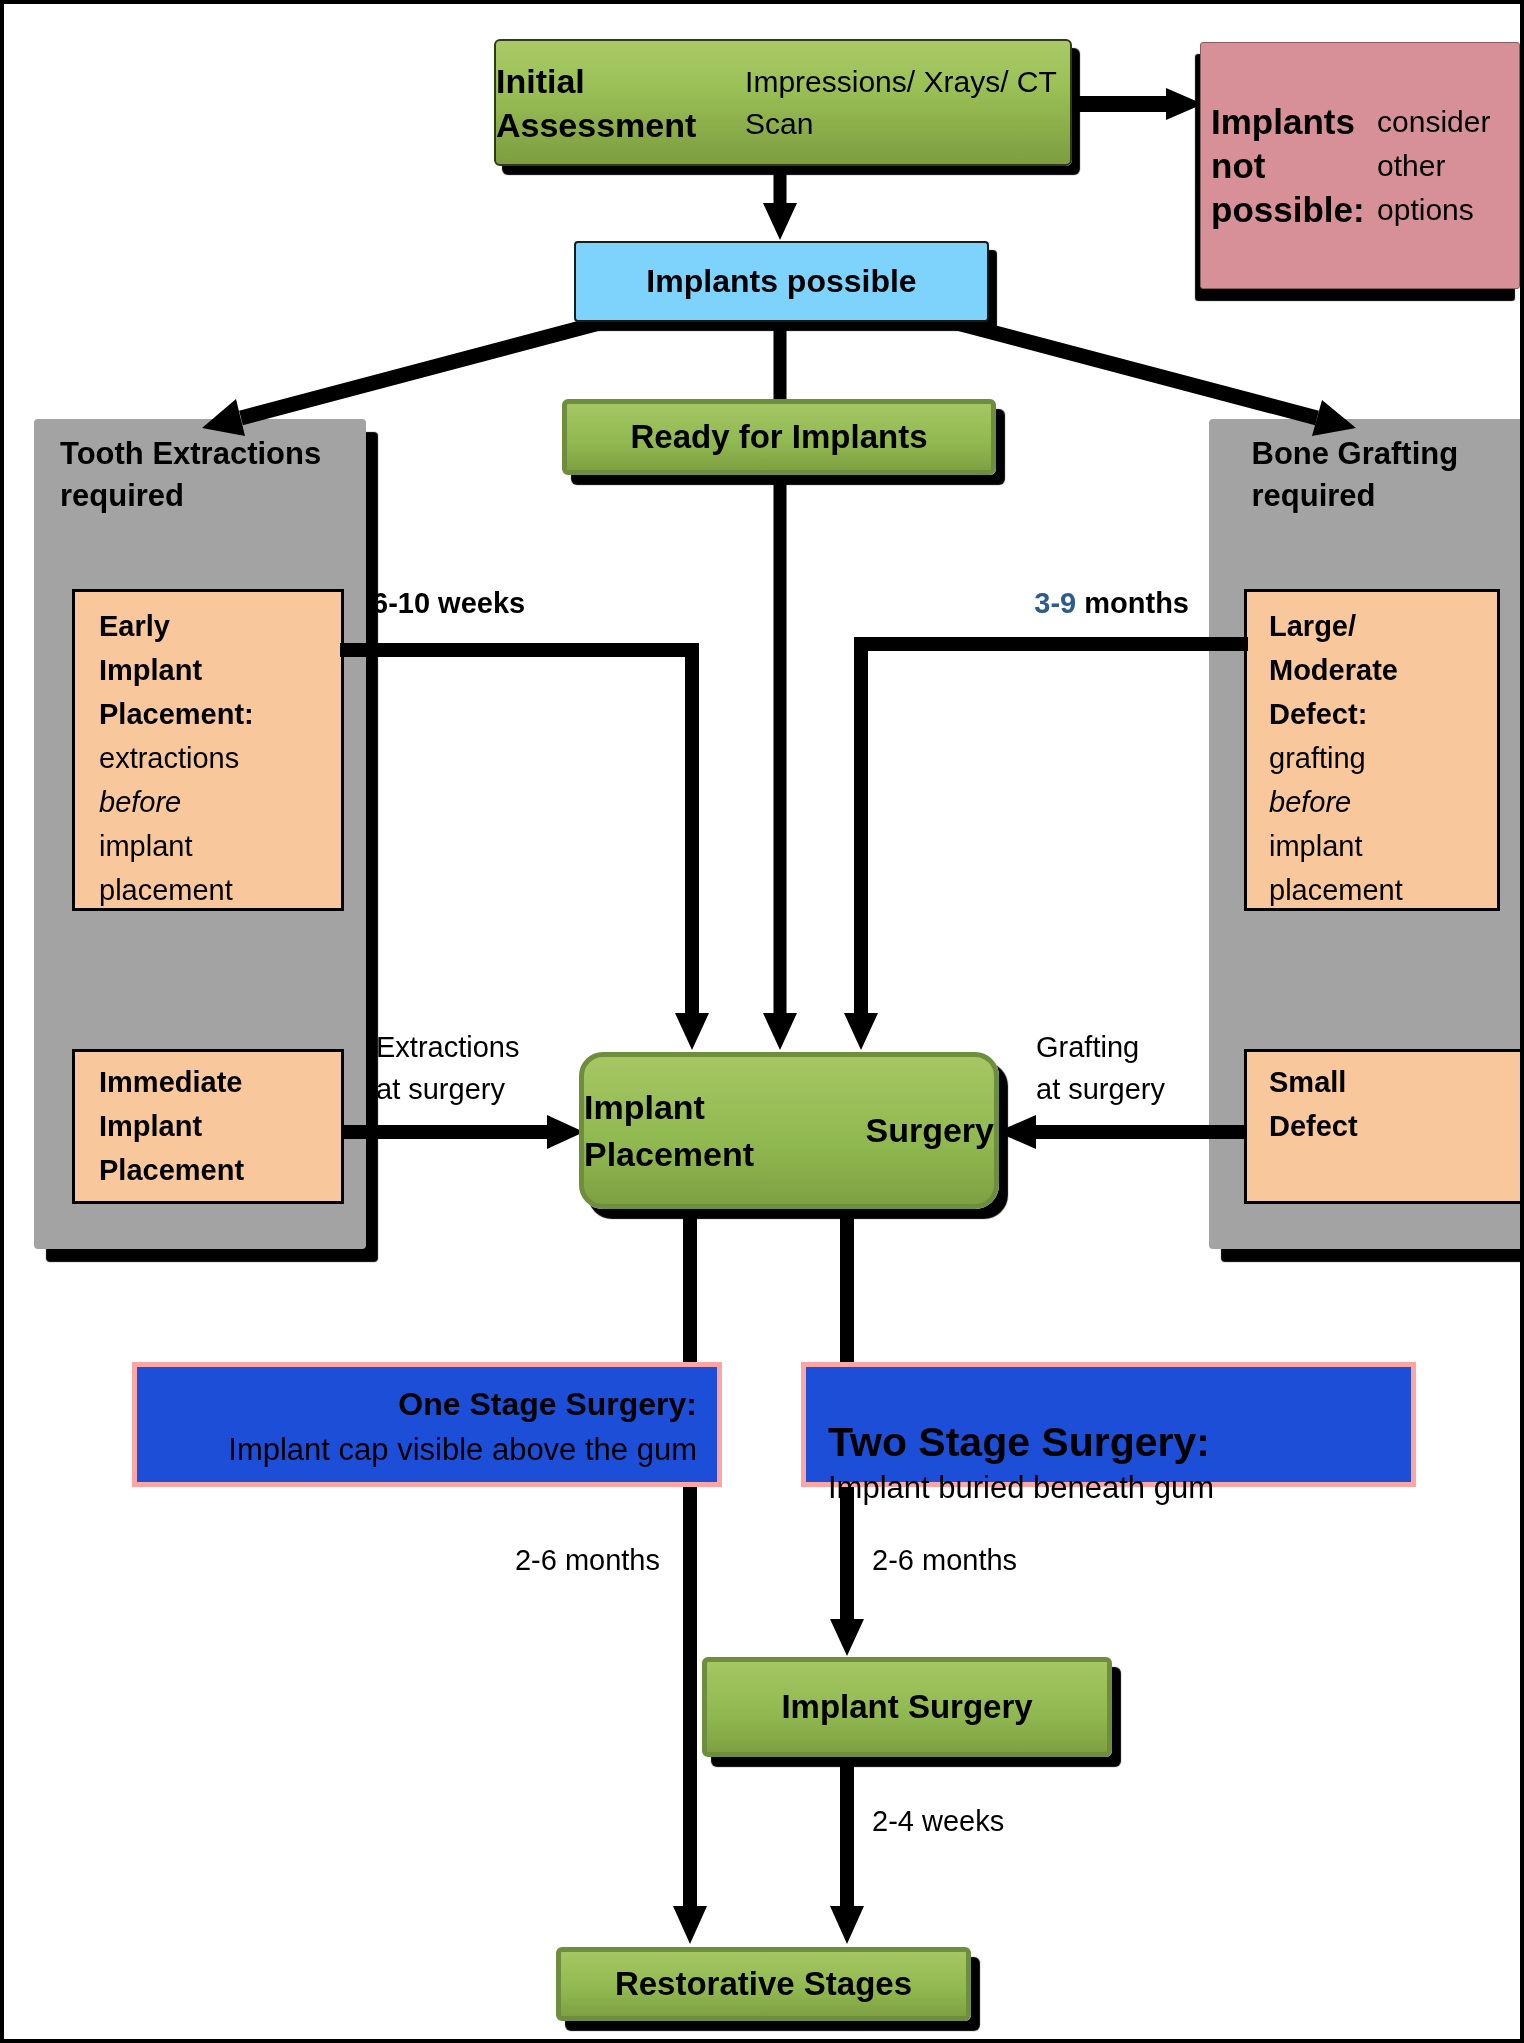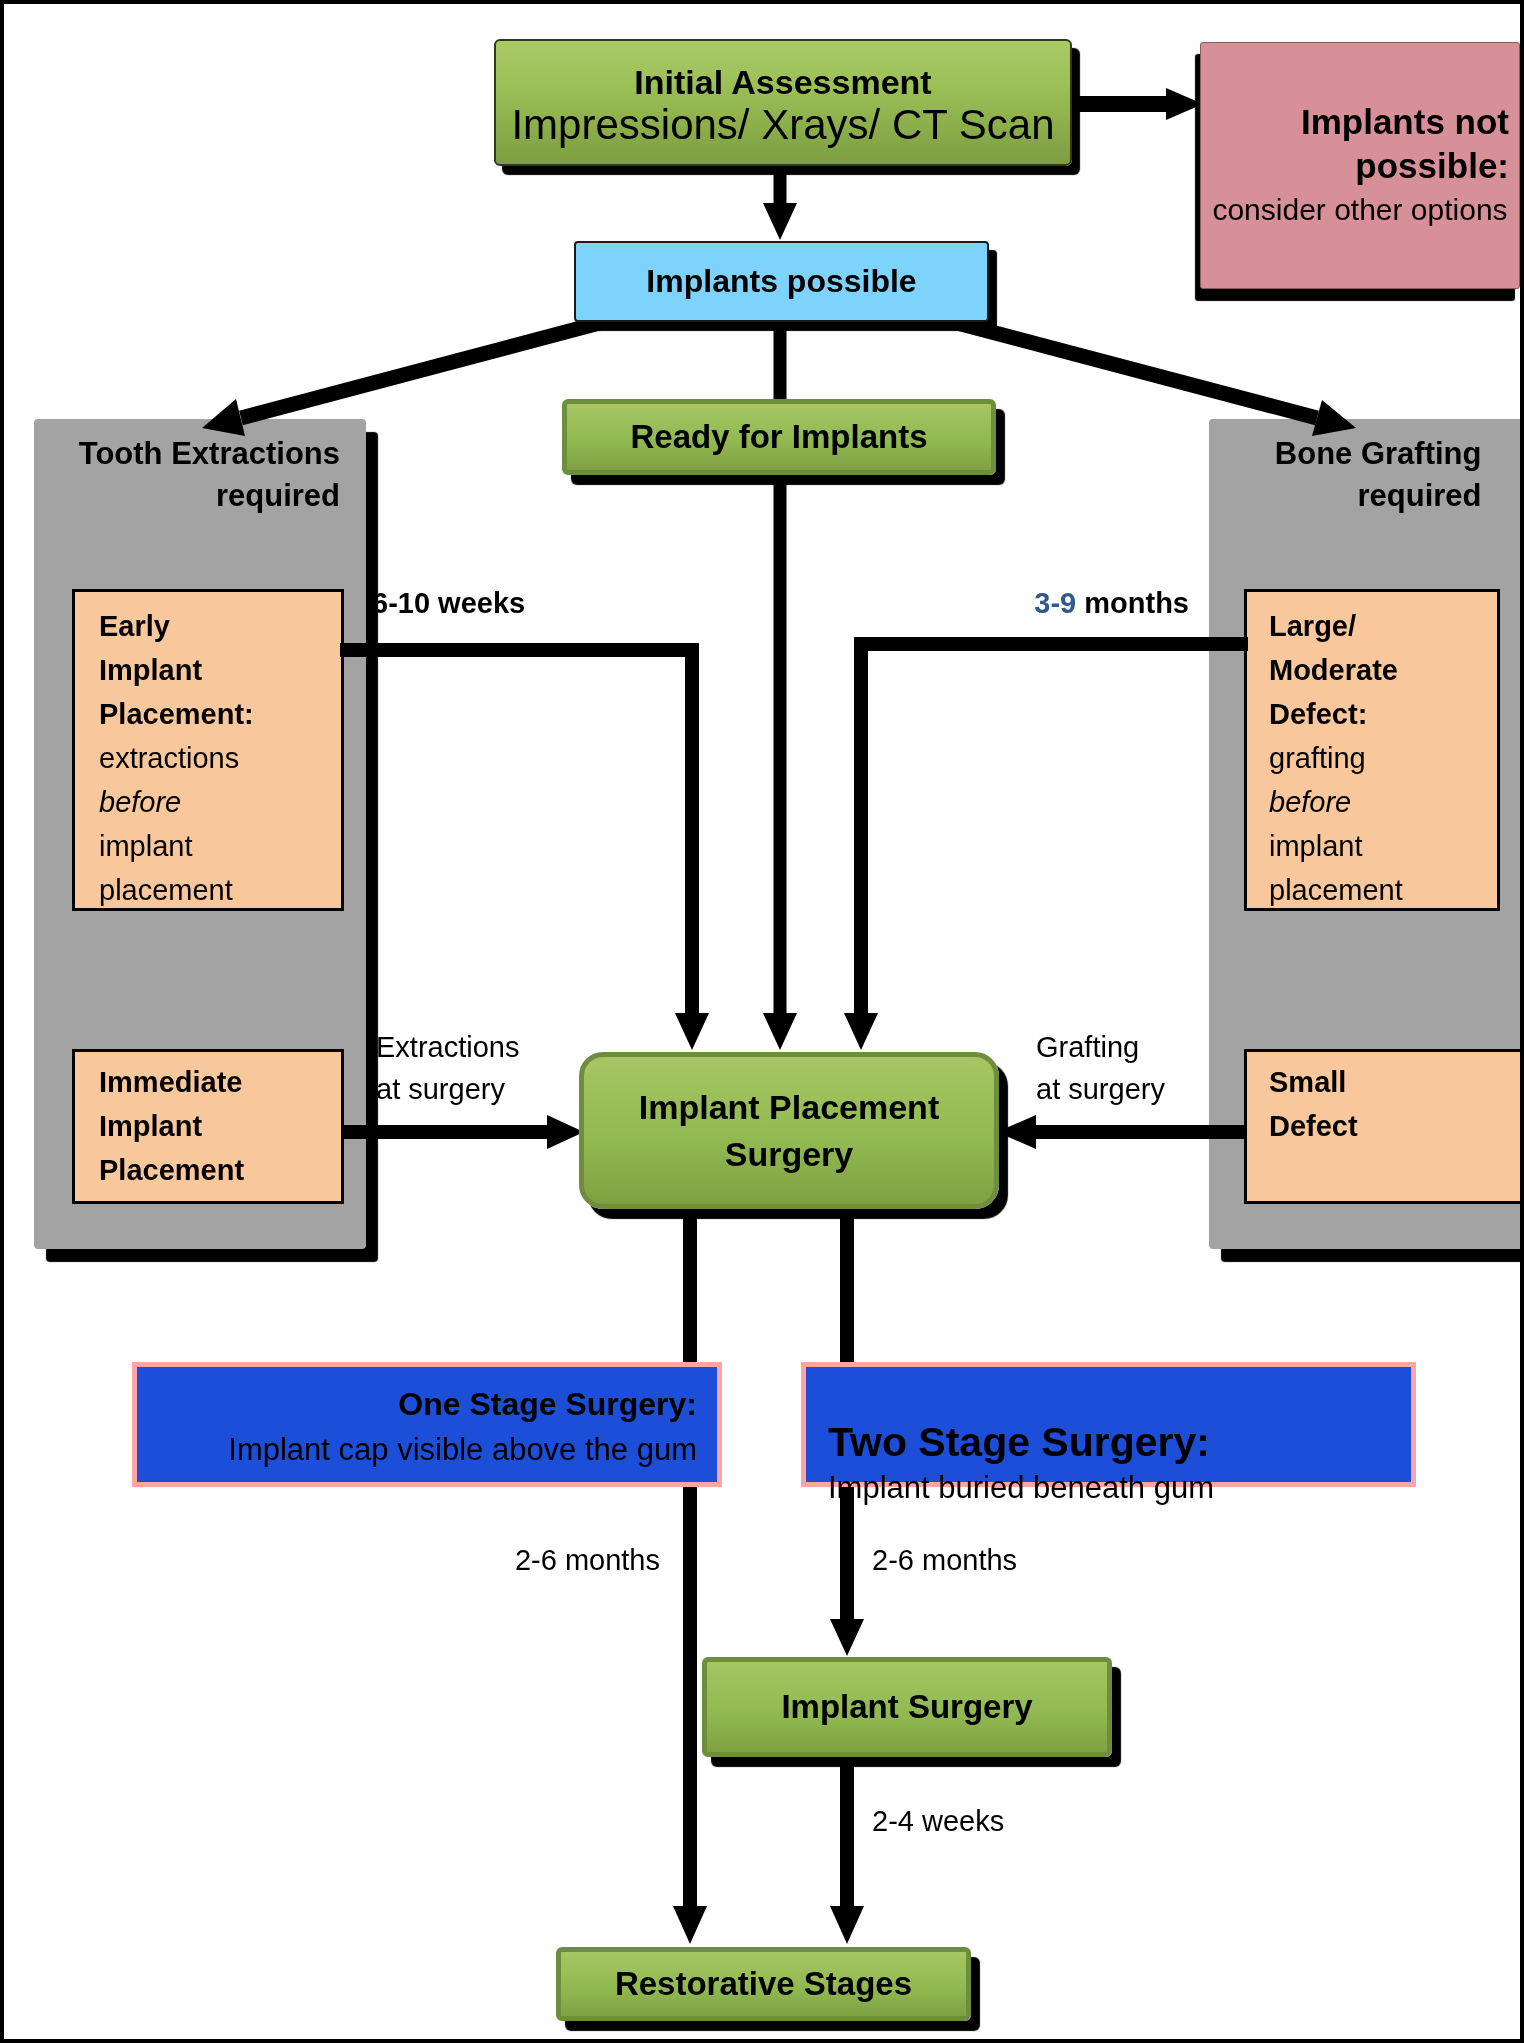--- a/index.html
+++ b/index.html
@@ -18,21 +18,21 @@
             border:5px solid #6e8e3d;border-radius:6px;
             box-shadow:9px 10px 1px 0 #000;}
   .lightgreen{background:#7dd3fc;border:2px solid #1a1a1a;border-radius:4px;
             box-shadow:8px 9px 1px 0 #000;}
   .pinkbox{background:#d79097;border:1px solid #8c5a5e;border-radius:3px;
             box-shadow:-5px 12px 1px 0 #000;}
   .orangepanel{background:#a3a3a3;border-radius:4px;box-shadow:12px 13px 1px 0 #000;}
   .peachbox{position:absolute;box-sizing:border-box;background:#f9c79c;border:3px solid #000;}
   .whitebox{background:#1d4ed8;border:5px solid #fca5a5;}
 
-  .ctr{display:flex;flex-direction:column;align-items:center;justify-content:center;text-align:right;}
+  .ctr{display:flex;align-items:center;justify-content:center;text-align:left;}
   .b{font-weight:700;}
   .i{font-style:italic;}
   .lbl{position:absolute;z-index:10;font-size:29px;line-height:42px;white-space:nowrap;}
   .blue{color:#2d5c8c;}
   .peachbox .ln{font-size:29px;line-height:44px;}
 </style>
 </head>
 <body>
 
 <div class="page">
@@ -138,21 +138,21 @@
 
       <g>
         <line x1="843" y1="1750" x2="843" y2="1903" stroke-width="14"></line>
         <polygon points="843,1940 826,1902 860,1902" stroke="none"></polygon>
       </g>
     </g>
   </svg>
 
   <div class="node greenbox ctr" style="left:490px;top:35px;width:578px;height:127px;">
     <div class="b" style="font-size:34px;line-height:44px;">Initial Assessment</div>
-    <div style="font-size:42px;line-height:42px;">Impressions/ Xrays/ CT Scan</div>
+    <div style="font-size:30px;line-height:42px;">Impressions/ Xrays/ CT Scan</div>
   </div>
 
   <div class="node pinkbox ctr" style="left:1196px;top:38px;width:320px;height:247px;padding:6px 10px;">
     <div class="b" style="font-size:35px;line-height:44px;">Implants not possible:</div>
     <div style="font-size:30px;line-height:44px;">consider other options</div>
   </div>
 
   <div class="node lightgreen ctr" style="left:570px;top:237px;width:415px;height:81px;">
     <div class="b" style="font-size:32px;">Implants possible</div>
   </div>

